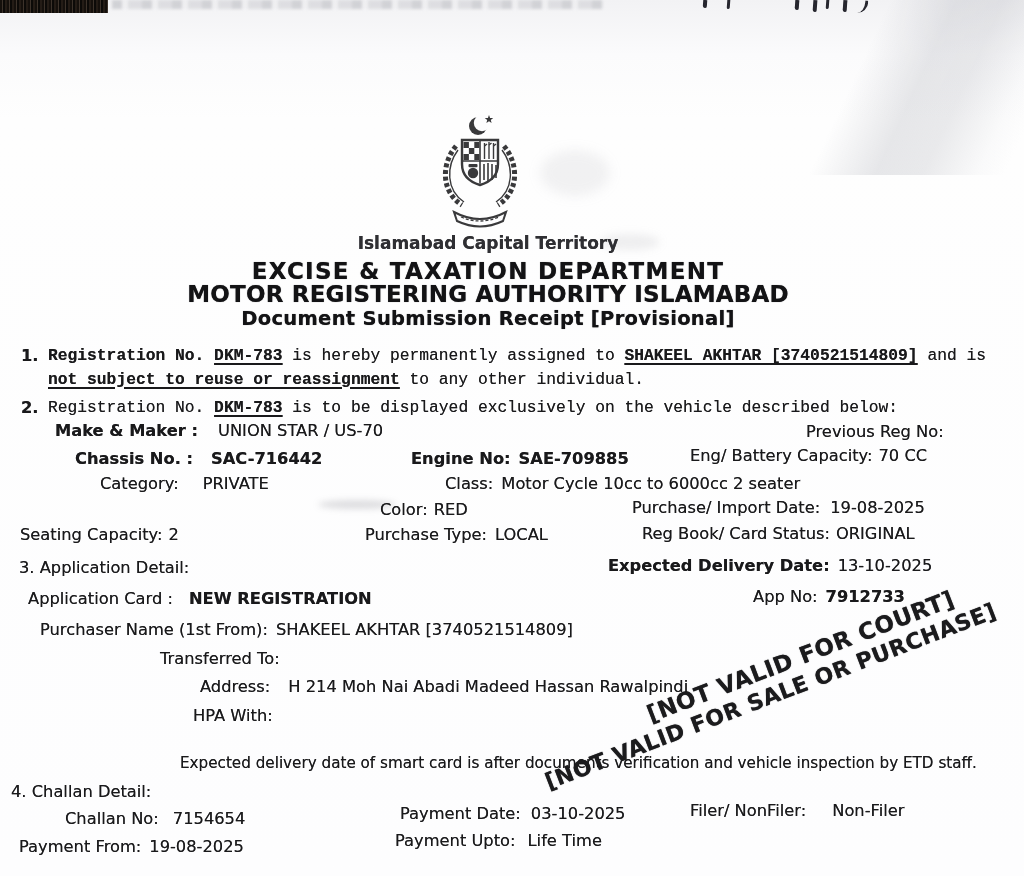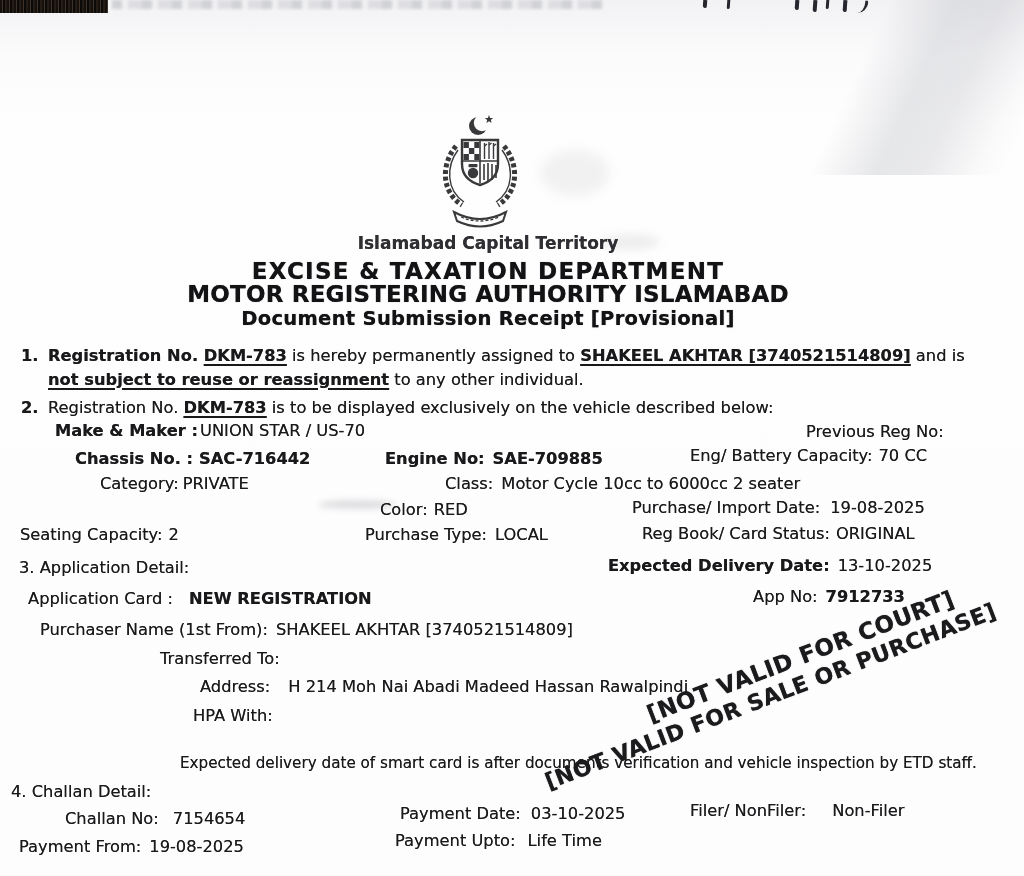--- a/index.html
+++ b/index.html
@@ -10,21 +10,21 @@
     color:#19191b;
   }
   .doc{position:relative;width:1024px;height:876px;filter:blur(0.3px);}
   .abs{position:absolute;white-space:nowrap;}
   .t{font-size:16.3px;color:#19191b;text-shadow:0 0 .6px rgba(20,20,22,.7);line-height:23px;}
   .sm{font-size:15.2px;}
   .b{font-weight:700;}
   .u{text-decoration:underline;text-decoration-thickness:2px;text-underline-offset:3px;}
   .ctr{left:0;width:976px;text-align:center;}
   .hdr{font-weight:700;color:#131315;text-shadow:0 0 .7px rgba(15,15,17,.8);}
-  .clause-text{line-height:23.5px;}
+  .clause-text{line-height:23.5px;font-family:Liberation Mono, monospace;}
   .vl{display:inline-block;}
   
   .barcode{position:absolute;left:0;top:0;width:108px;height:13px;
     background:repeating-linear-gradient(90deg,#15100c 0 2px,#3d332b 2px 3px,#0c0a08 3px 5px,#241c16 5px 7px);}
   .smear{position:absolute;left:112px;top:0;width:492px;height:9px;opacity:.5;filter:blur(1.6px);
     background:repeating-linear-gradient(90deg,rgba(110,112,122,.5) 0 10px,rgba(205,205,210,.12) 10px 16px,rgba(140,142,150,.4) 16px 30px);}
   .tick{position:absolute;top:0;width:4px;background:#26262e;border-radius:0 0 2px 2px;transform:rotate(4deg);}
   .tick.arc{background:transparent;border-right:3px solid #26262e;border-bottom-right-radius:100% 100%;width:9px;}
   .shade-tr{position:absolute;right:0;top:0;width:310px;height:175px;pointer-events:none;
     background:linear-gradient(115deg,transparent 45%,rgba(176,178,186,.30) 62%,rgba(150,152,162,.20) 74%,rgba(200,202,208,.08) 88%,transparent 95%);}
@@ -105,28 +105,28 @@
   <div>
     <span class="abs t b" style="left:21px;top:344px">1.</span>
     <span class="abs t clause-text" style="left:48px;top:344px"><span class="b">Registration No. </span><span class="b u">DKM-783</span><span> is hereby permanently assigned to </span><span class="b u">SHAKEEL AKHTAR [3740521514809]</span><span> and is</span><br><span class="b u">not subject to reuse or reassignment</span><span> to any other individual.</span></span>
   </div>
 
   <div>
     <span class="abs t b" style="left:21px;top:396px">2.</span>
     <span class="abs t clause-text" style="left:48px;top:396px"><span>Registration No. </span><span class="b u">DKM-783</span><span> is to be displayed exclusively on the vehicle described below:</span></span>
   </div>
 
-  <div class="abs t" style="left:55px;top:419px"><span class="b">Make &amp; Maker :</span><span class="vl" style="margin-left:2px">UNION STAR / US-70</span></div>
+  <div class="abs t" style="left:55px;top:419px"><span class="b">Make &amp; Maker :</span><span class="vl" style="margin-left:20px">UNION STAR / US-70</span></div>
   <div class="abs t" style="left:806px;top:420px">Previous Reg No:</div>
 
-  <div class="abs t b" style="left:75px;top:447px"><span>Chassis No. :</span><span class="vl" style="margin-left:6px">SAC-716442</span></div>
-  <div class="abs t b" style="left:385px;top:447px"><span>Engine No:</span><span class="vl" style="margin-left:8px">SAE-709885</span></div>
+  <div class="abs t b" style="left:75px;top:447px"><span>Chassis No. :</span><span class="vl" style="margin-left:18px">SAC-716442</span></div>
+  <div class="abs t b" style="left:411px;top:447px"><span>Engine No:</span><span class="vl" style="margin-left:8px">SAE-709885</span></div>
   <div class="abs t" style="left:690px;top:444px"><span>Eng/ Battery Capacity:</span><span class="vl" style="margin-left:6px">70 CC</span></div>
 
-  <div class="abs t" style="left:100px;top:472px"><span>Category:</span><span class="vl" style="margin-left:4px">PRIVATE</span></div>
+  <div class="abs t" style="left:100px;top:472px"><span>Category:</span><span class="vl" style="margin-left:24px">PRIVATE</span></div>
   <div class="abs t" style="left:445px;top:472px"><span>Class:</span><span class="vl" style="margin-left:8px">Motor Cycle 10cc to 6000cc 2 seater</span></div>
 
   <div class="abs t" style="left:380px;top:498px"><span>Color:</span><span class="vl" style="margin-left:6px">RED</span></div>
   <div class="abs t" style="left:632px;top:496px"><span>Purchase/ Import Date:</span><span class="vl" style="margin-left:10px">19-08-2025</span></div>
 
   <div class="abs t" style="left:20px;top:523px"><span>Seating Capacity:</span><span class="vl" style="margin-left:6px">2</span></div>
   <div class="abs t" style="left:365px;top:523px"><span>Purchase Type:</span><span class="vl" style="margin-left:8px">LOCAL</span></div>
   <div class="abs t" style="left:642px;top:522px"><span>Reg Book/ Card Status:</span><span class="vl" style="margin-left:6px">ORIGINAL</span></div>
 
   <div class="abs t" style="left:19px;top:556px">3. Application Detail:</div>

